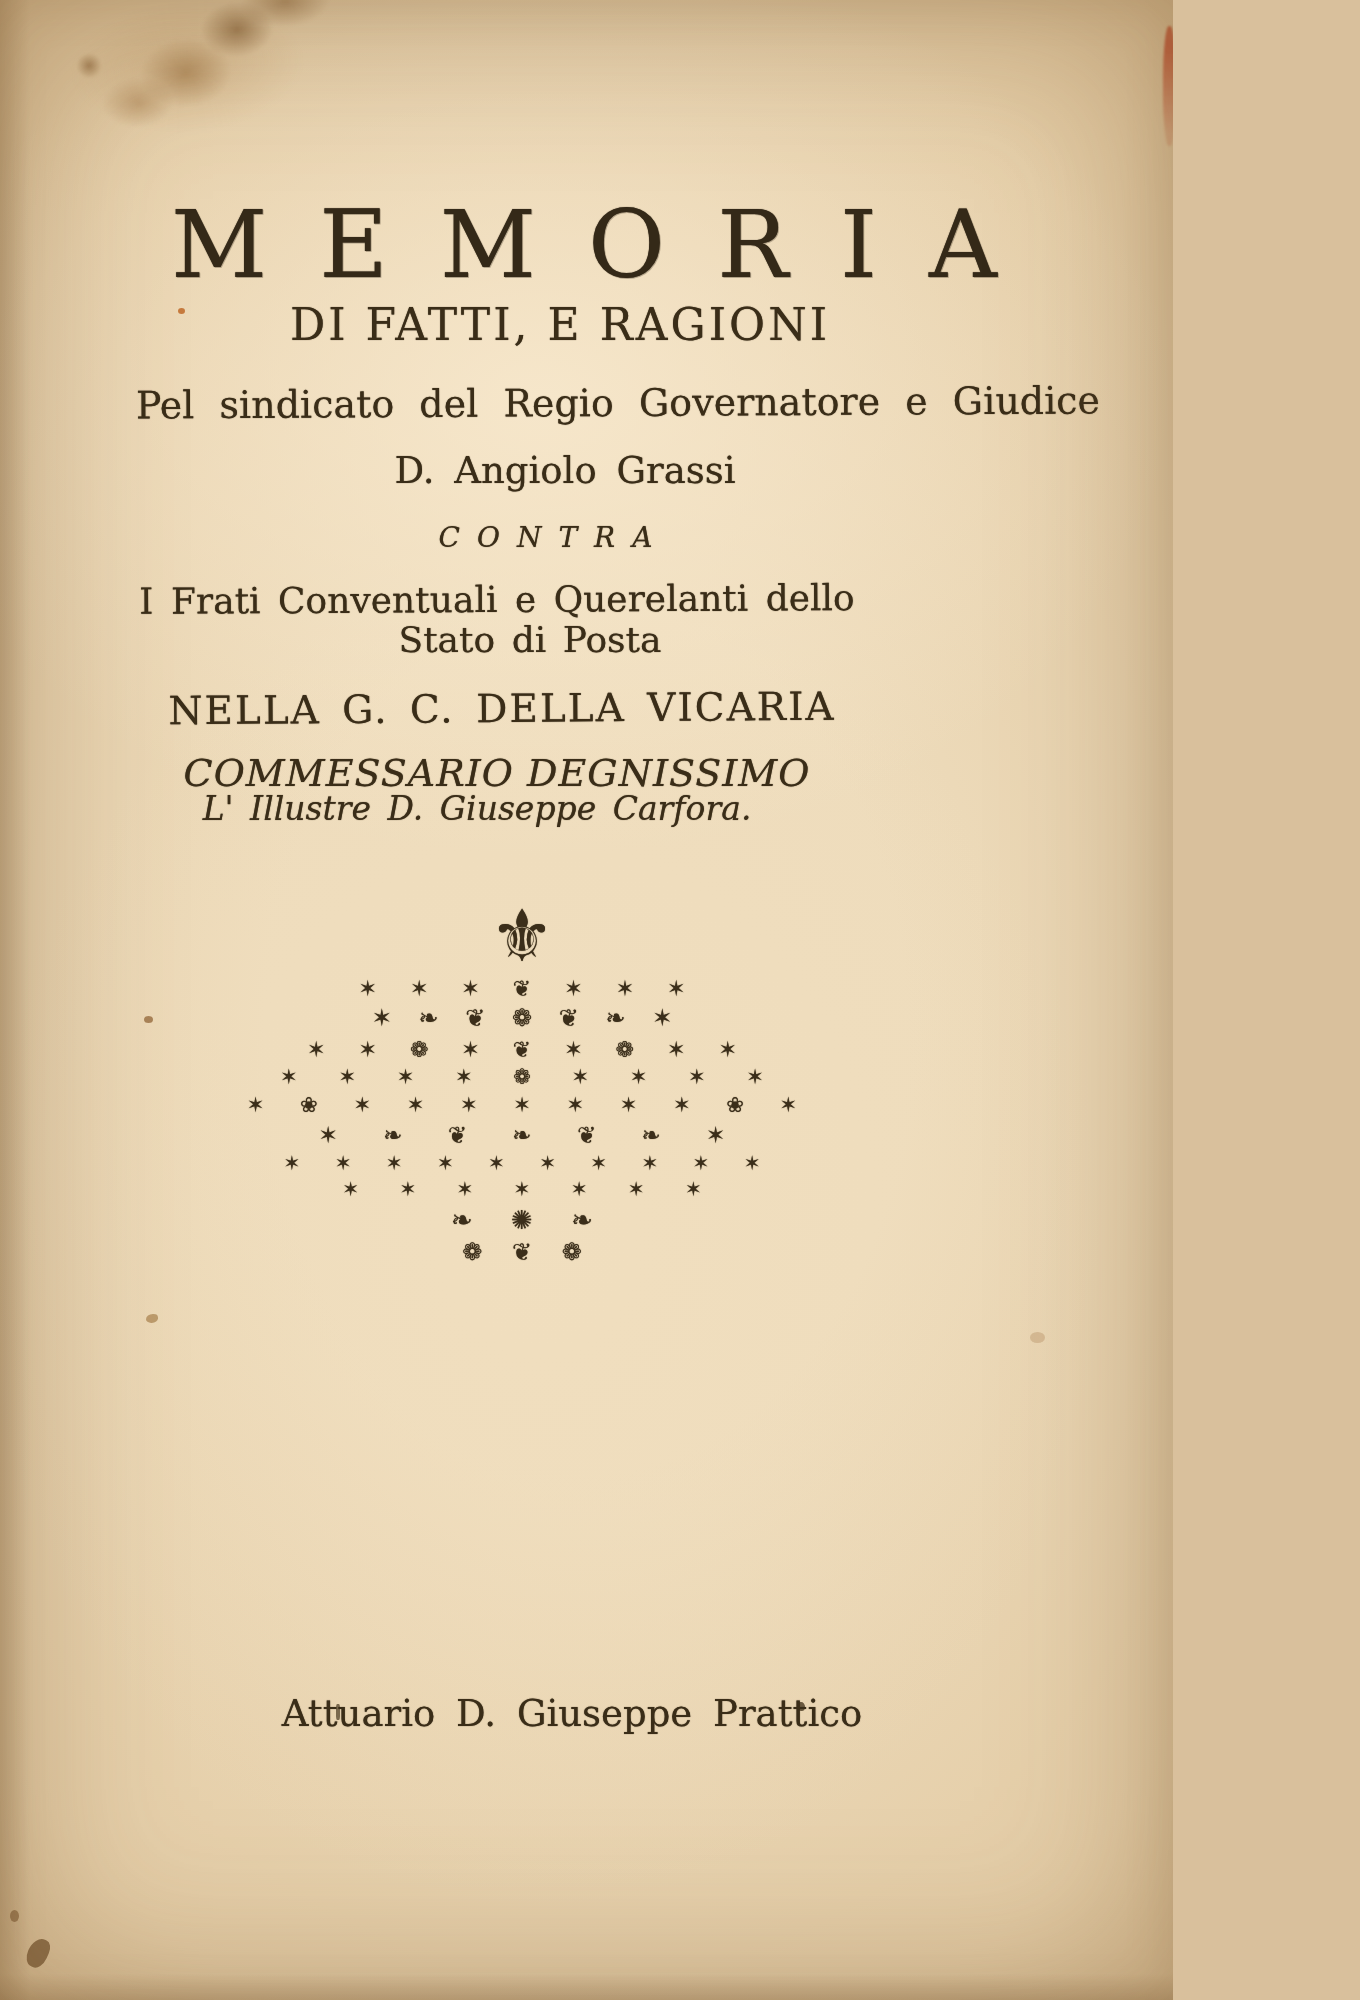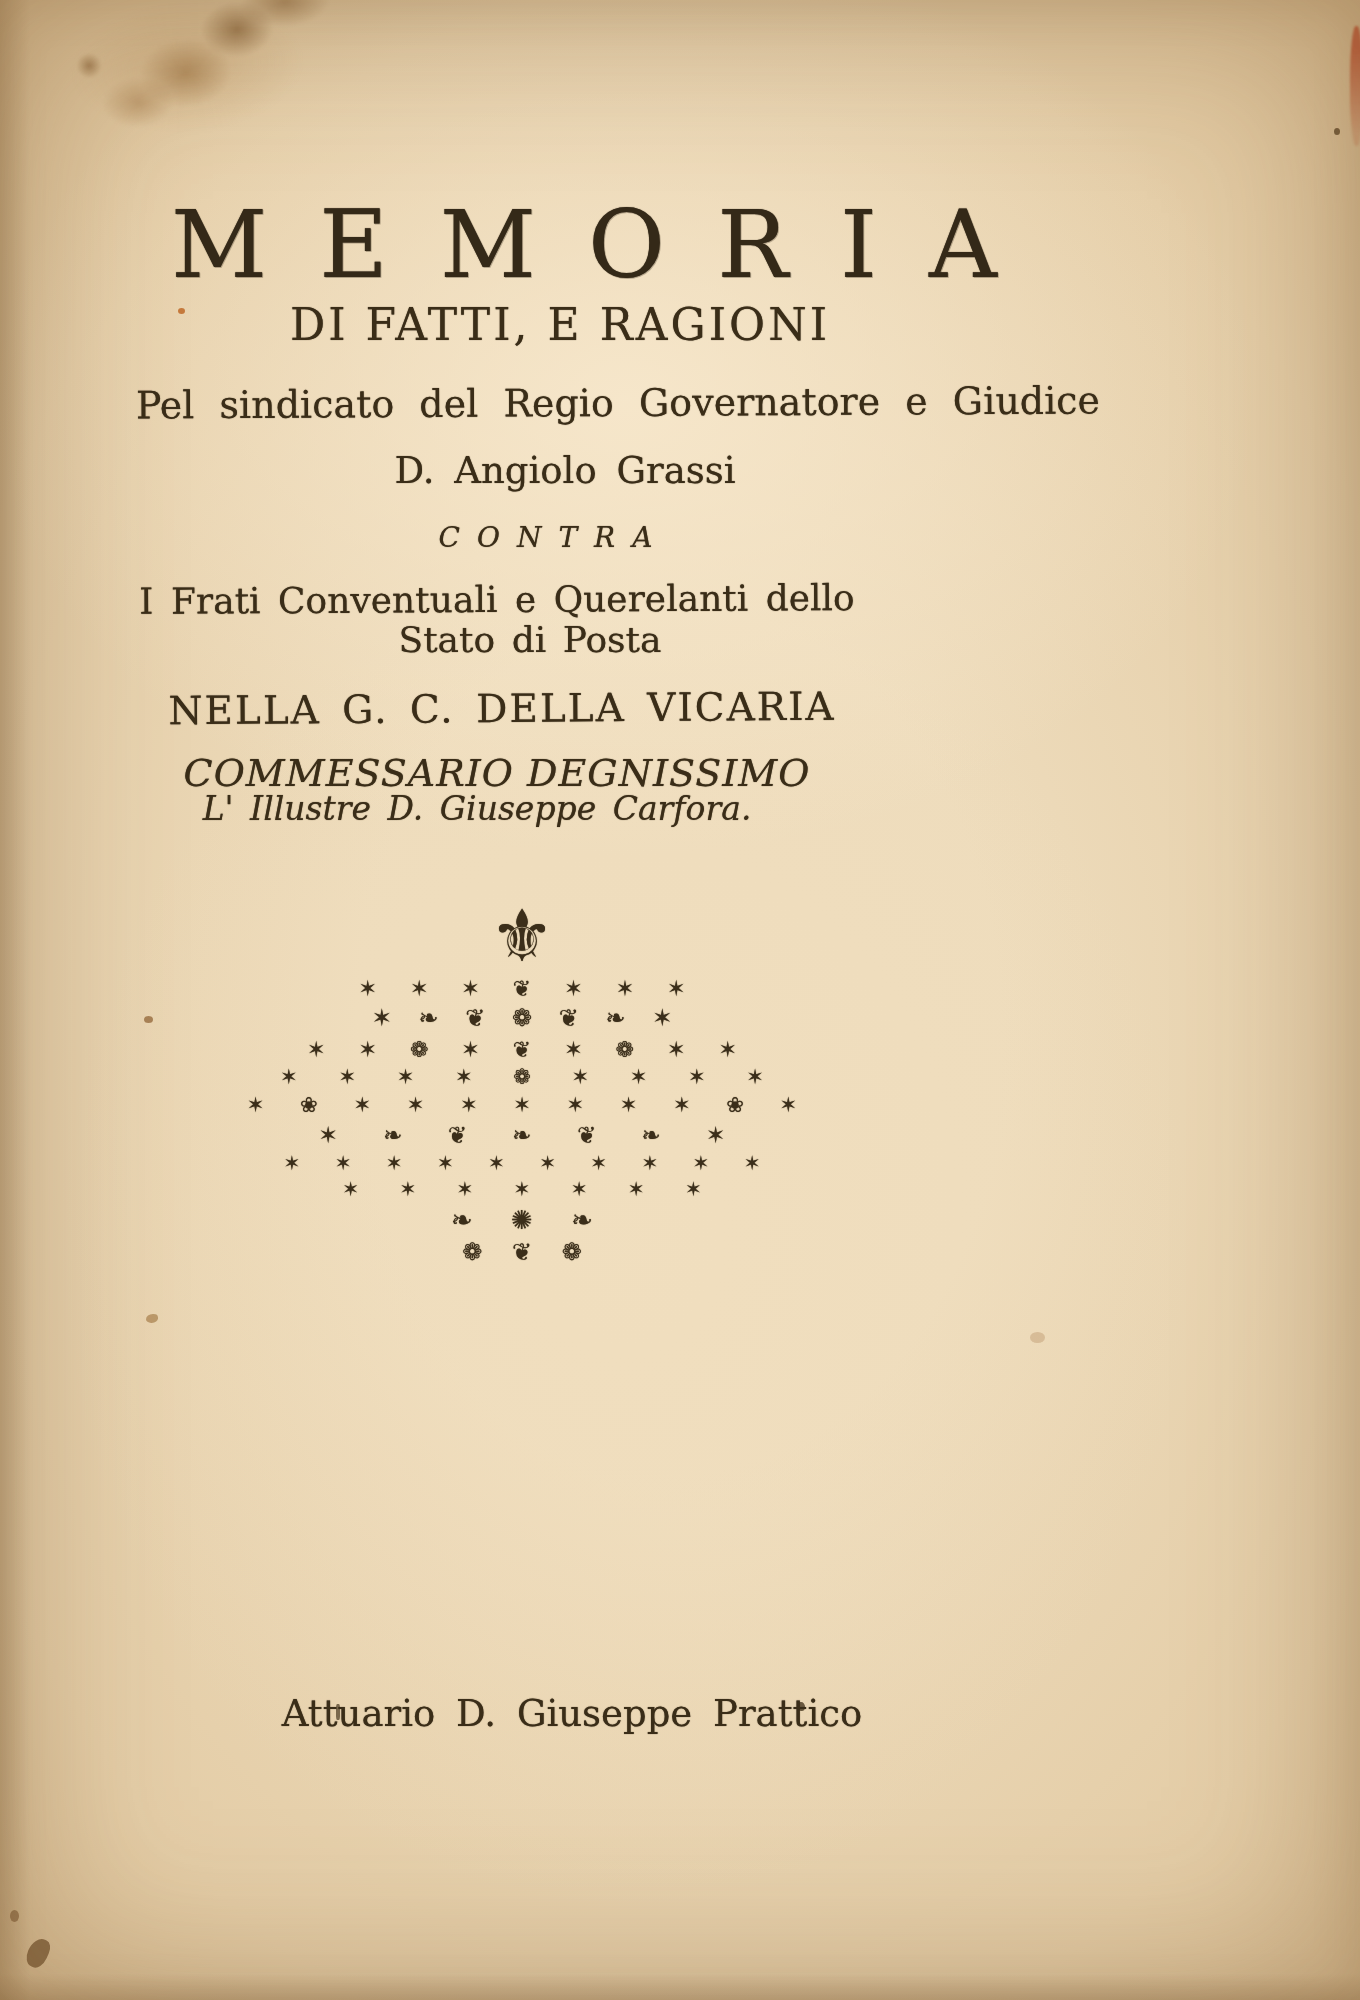--- a/index.html
+++ b/index.html
@@ -1,19 +1,19 @@
 <!DOCTYPE html>
 <html><head>
 <meta charset="utf-8">
 <style>
   html, body { margin: 0; padding: 0; }
   body { width: 1360px; height: 2000px; overflow: hidden; background: #d9c09c; }
 
   .page {
-    position: relative; width: 1360px; height: 2000px; overflow: hidden;
+    position: relative; width: 1173px; height: 2000px; overflow: hidden;
     background:
       radial-gradient(ellipse 880px 640px at 46% 20%, rgba(248,233,206,.85), rgba(248,233,206,0) 72%),
       radial-gradient(ellipse 760px 900px at 46% 62%, rgba(242,224,192,.6), rgba(242,224,192,0) 75%),
       radial-gradient(ellipse 1150px 1550px at 50% 52%, #eedcbc 28%, #e4cda7 68%, #d2b488 100%),
       #e0c8a2;
     font-family: "DejaVu Serif", serif;
     color: #3a2d18;
   }
 
   .vignette {

